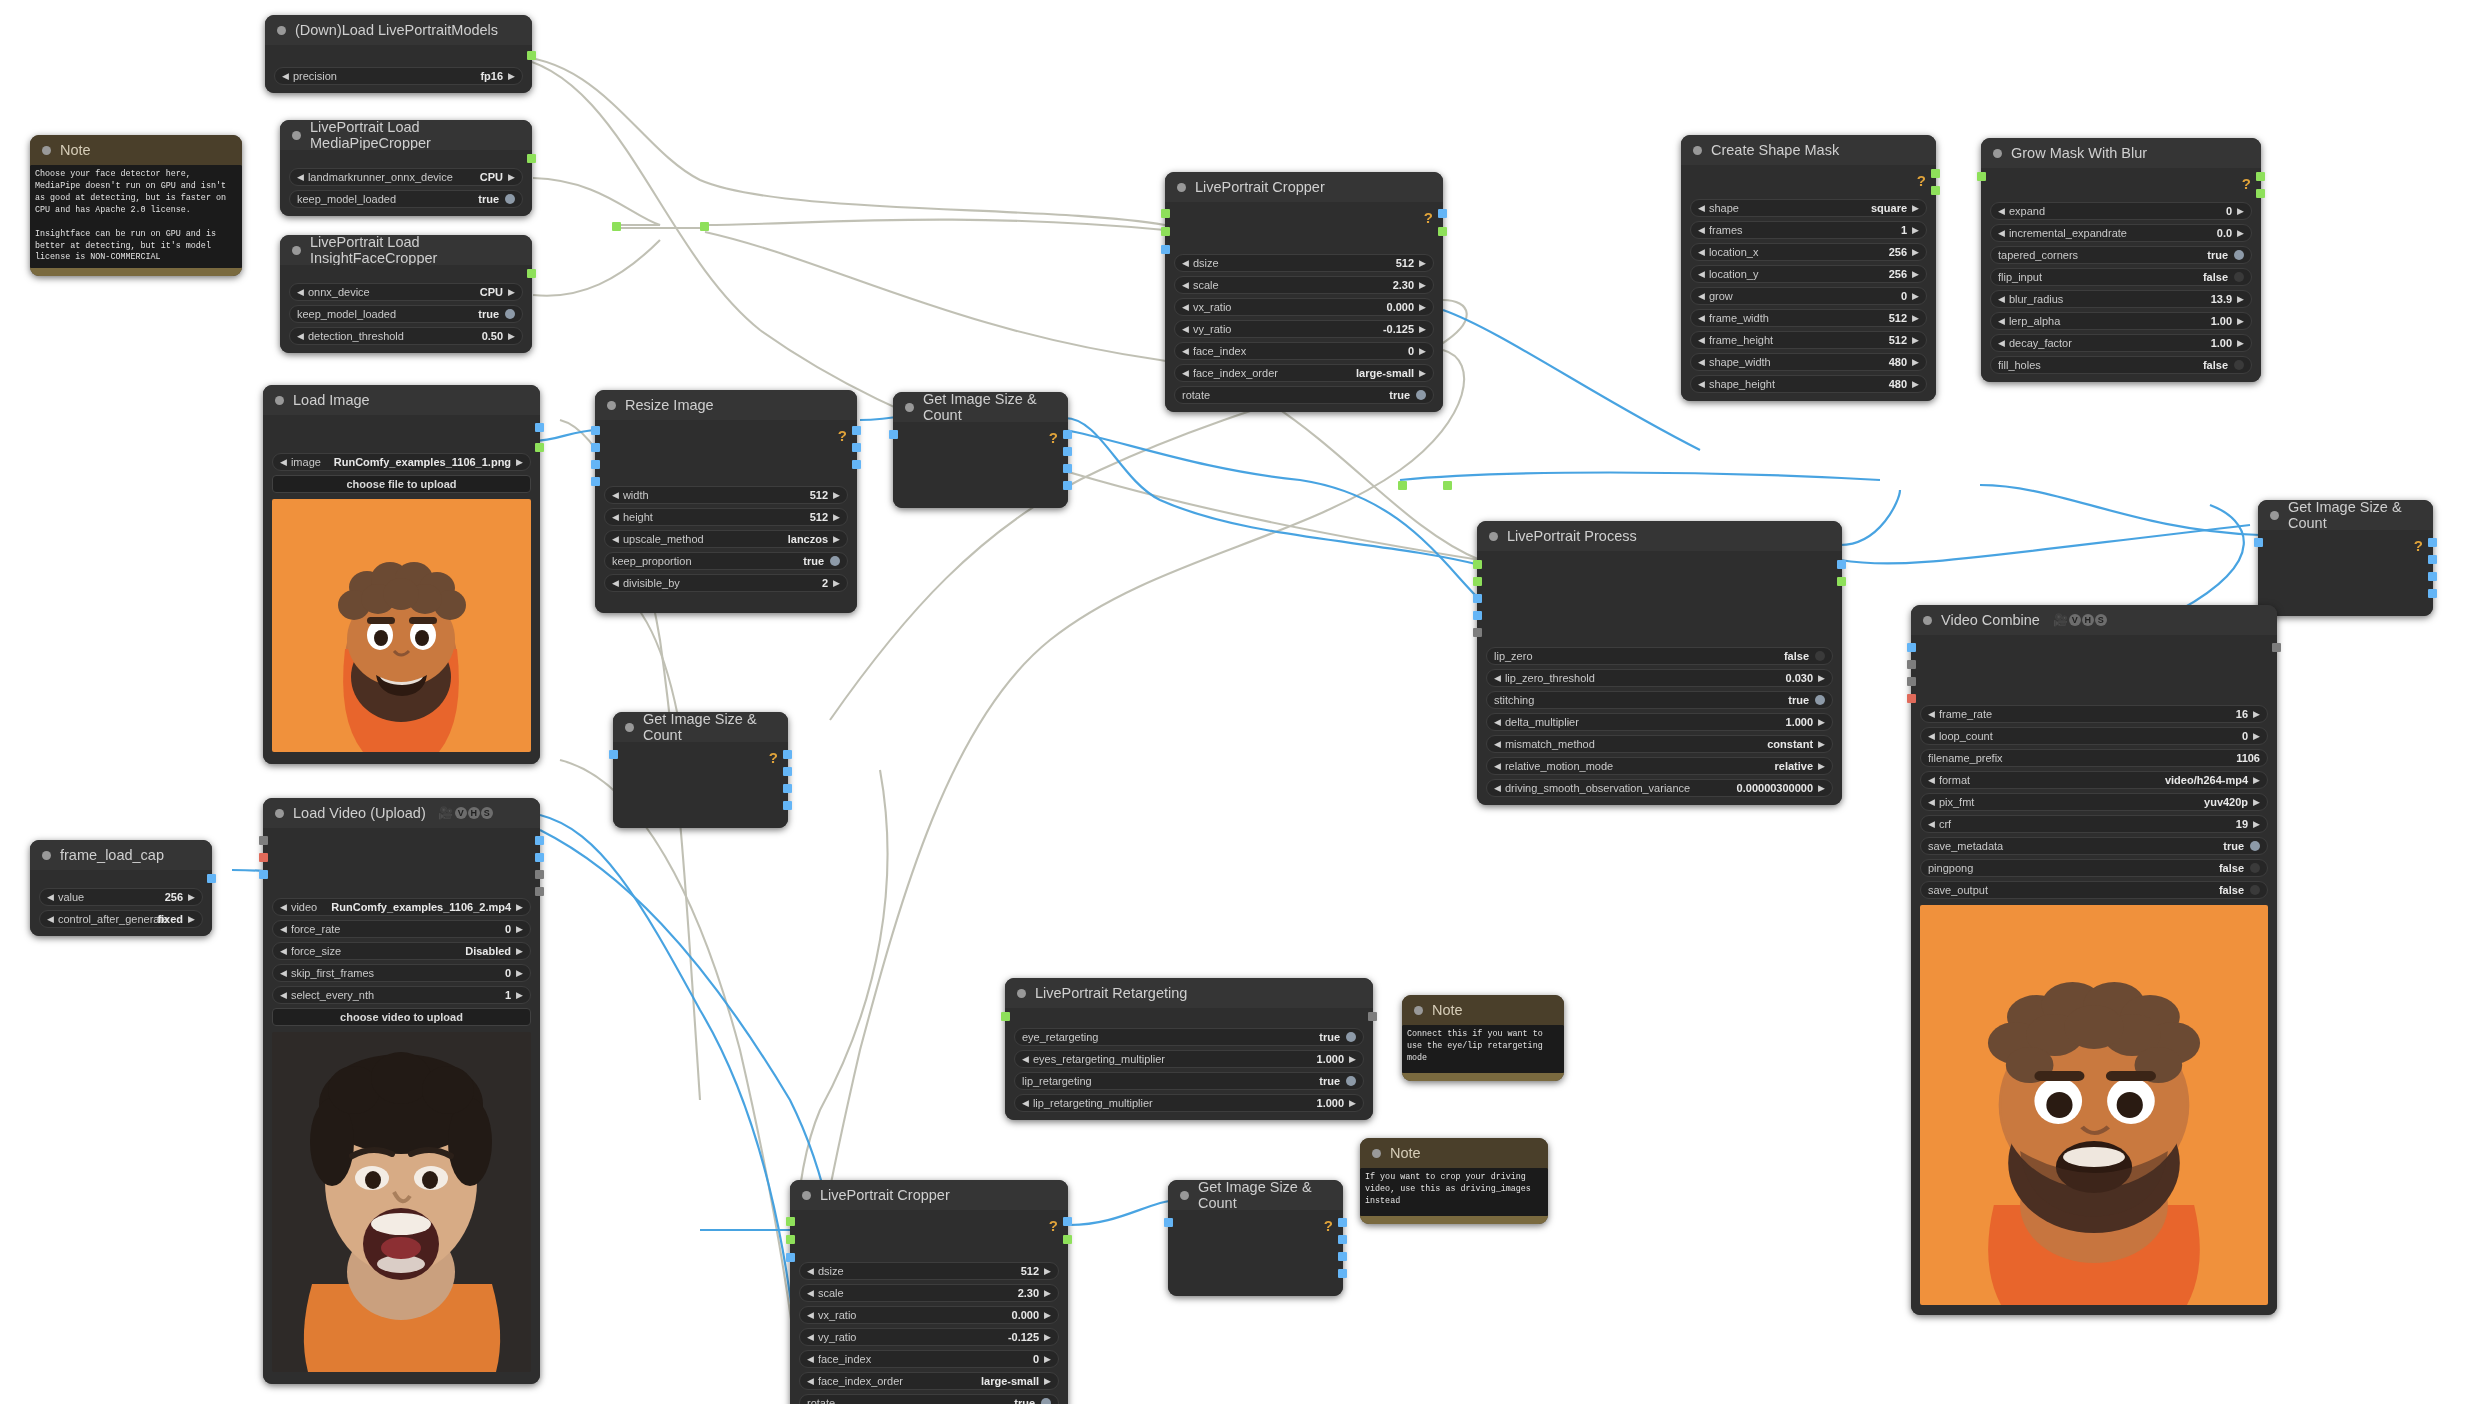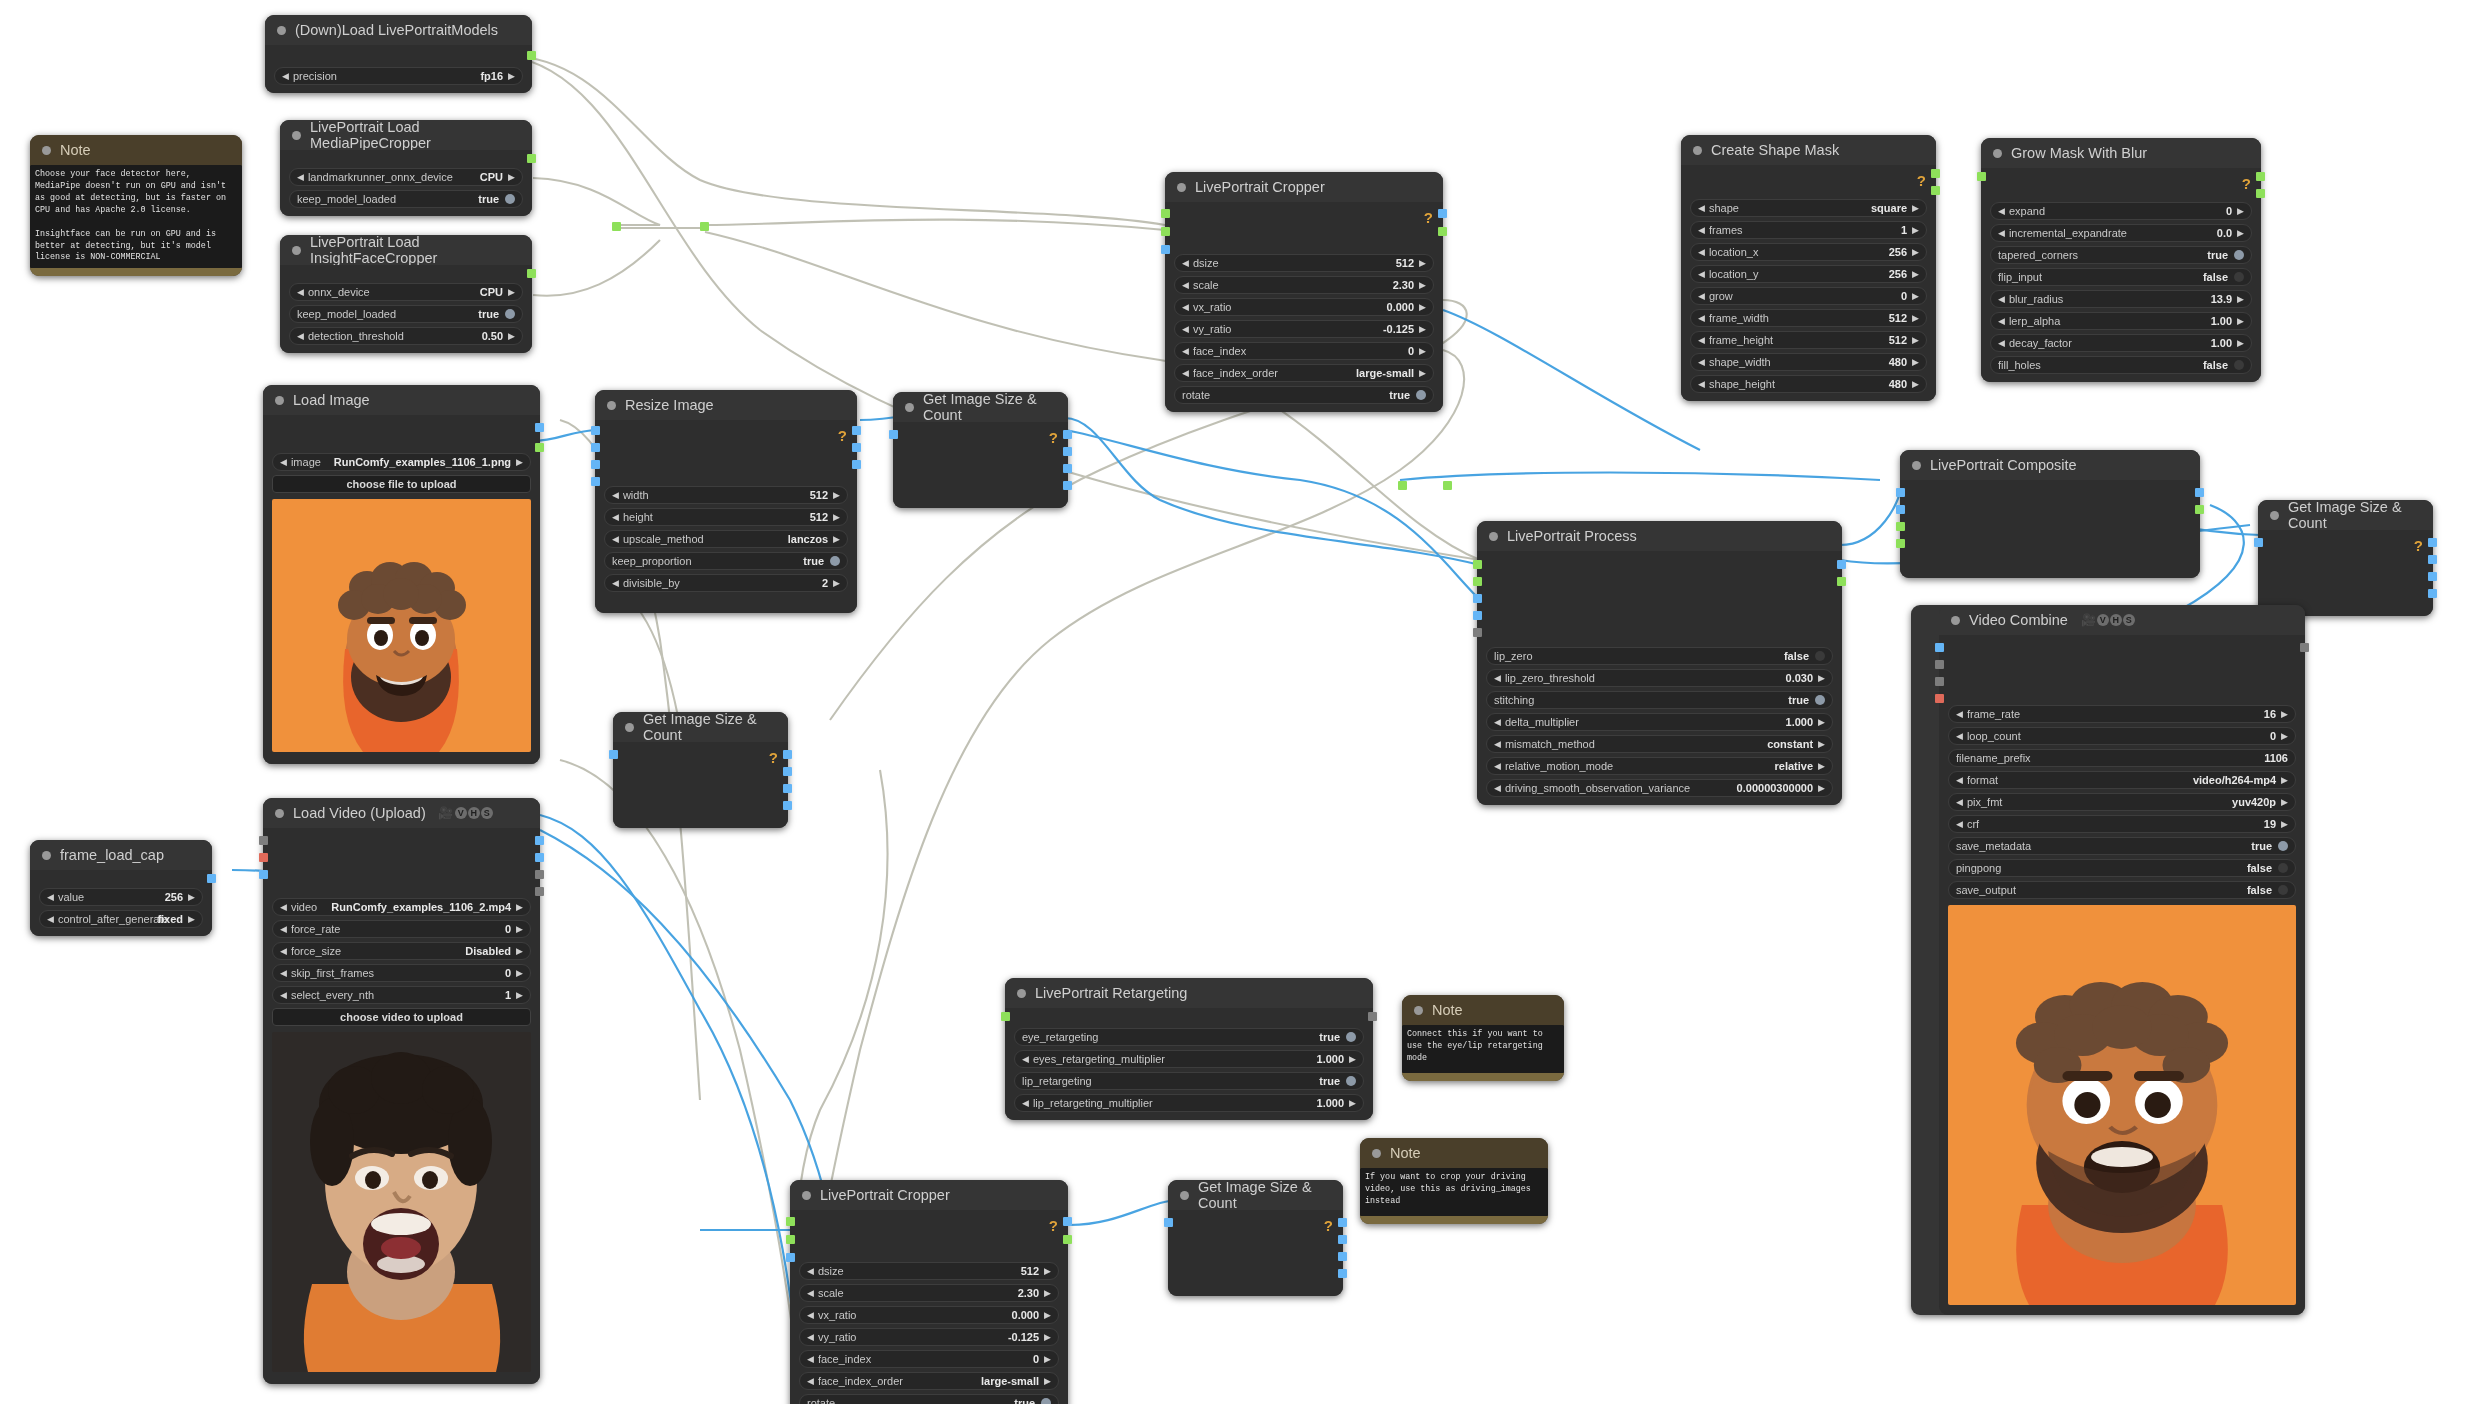--- a/index.html
+++ b/index.html
@@ -502,36 +502,20 @@
         <div class="w bool">
           <span class="lbl">fill_holes</span>
           <span class="val">false</span>
           <span class="tgl"></span>
         </div>
       </div>
     </div>
   </div>
 
 
-  <div class="node" style="left:1900px;top:450px;width:300px;">
-    <div class="title">
-      <span class="dot"></span>
-      <span>LivePortrait Composite</span>
-    </div>
-    <div class="body" style="height:90px;">
-      <div class="slotzone" style="height:90px;">
-        <div class="slot img" style="left:-4px;top:8px;"></div>
-        <div class="slot img" style="left:-4px;top:25px;"></div>
-        <div class="slot green" style="left:-4px;top:42px;"></div>
-        <div class="slot green" style="left:-4px;top:59px;"></div>
-        <div class="slot img" style="right:-4px;top:8px;"></div>
-        <div class="slot green" style="right:-4px;top:25px;"></div>
-      </div>
-    </div>
-  </div>
 
   <div class="node" style="left:2258px;top:500px;width:175px;">
     <div class="title">
       <span class="dot"></span>
       <span>Get Image Size &amp; Count</span>
     </div>
     <div class="body" style="height:78px;">
       <span class="help">?</span>
       <div class="slotzone" style="height:78px;">
         <div class="slot img" style="left:-4px;top:8px;"></div>
@@ -596,21 +580,21 @@
         <div class="w">
           <span class="ar l">◀</span>
           <span class="lbl">driving_smooth_observation_variance</span>
           <span class="val">0.00000300000</span>
           <span class="ar r">▶</span>
         </div>
       </div>
     </div>
   </div>
 
-  <div class="node" style="left:1911px;top:605px;width:366px;padding-left:28px;">
+  <div class="node" style="left:1911px;top:605px;width:366px;">
     <div class="title">
       <span class="dot"></span>
       <span>Video Combine</span>
       <span class="vhs">
         <span class="cam">🎥</span>
         <b>V</b>
           <b>H</b>
           <b>S</b>
       </span>
     </div>

